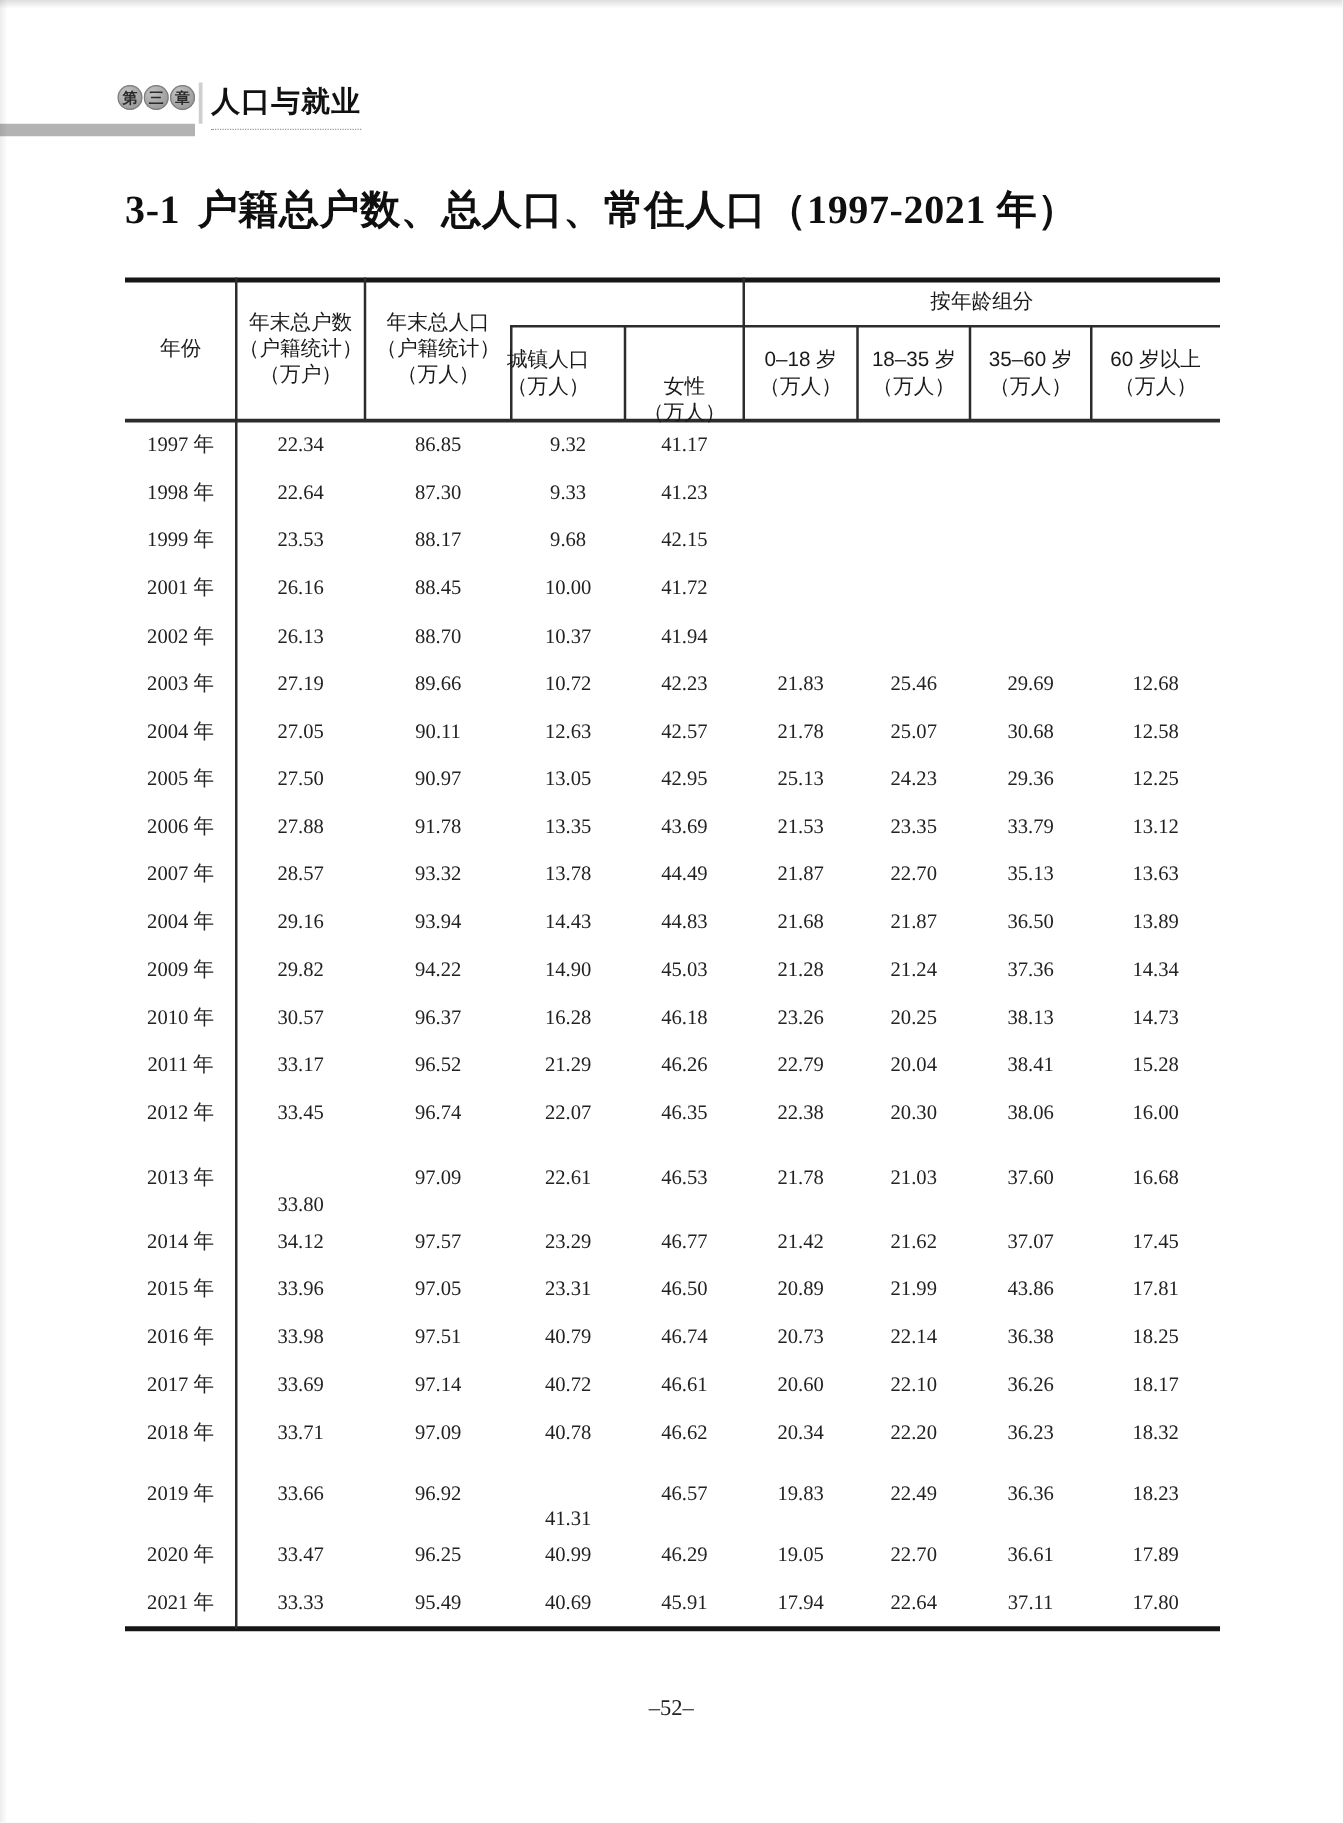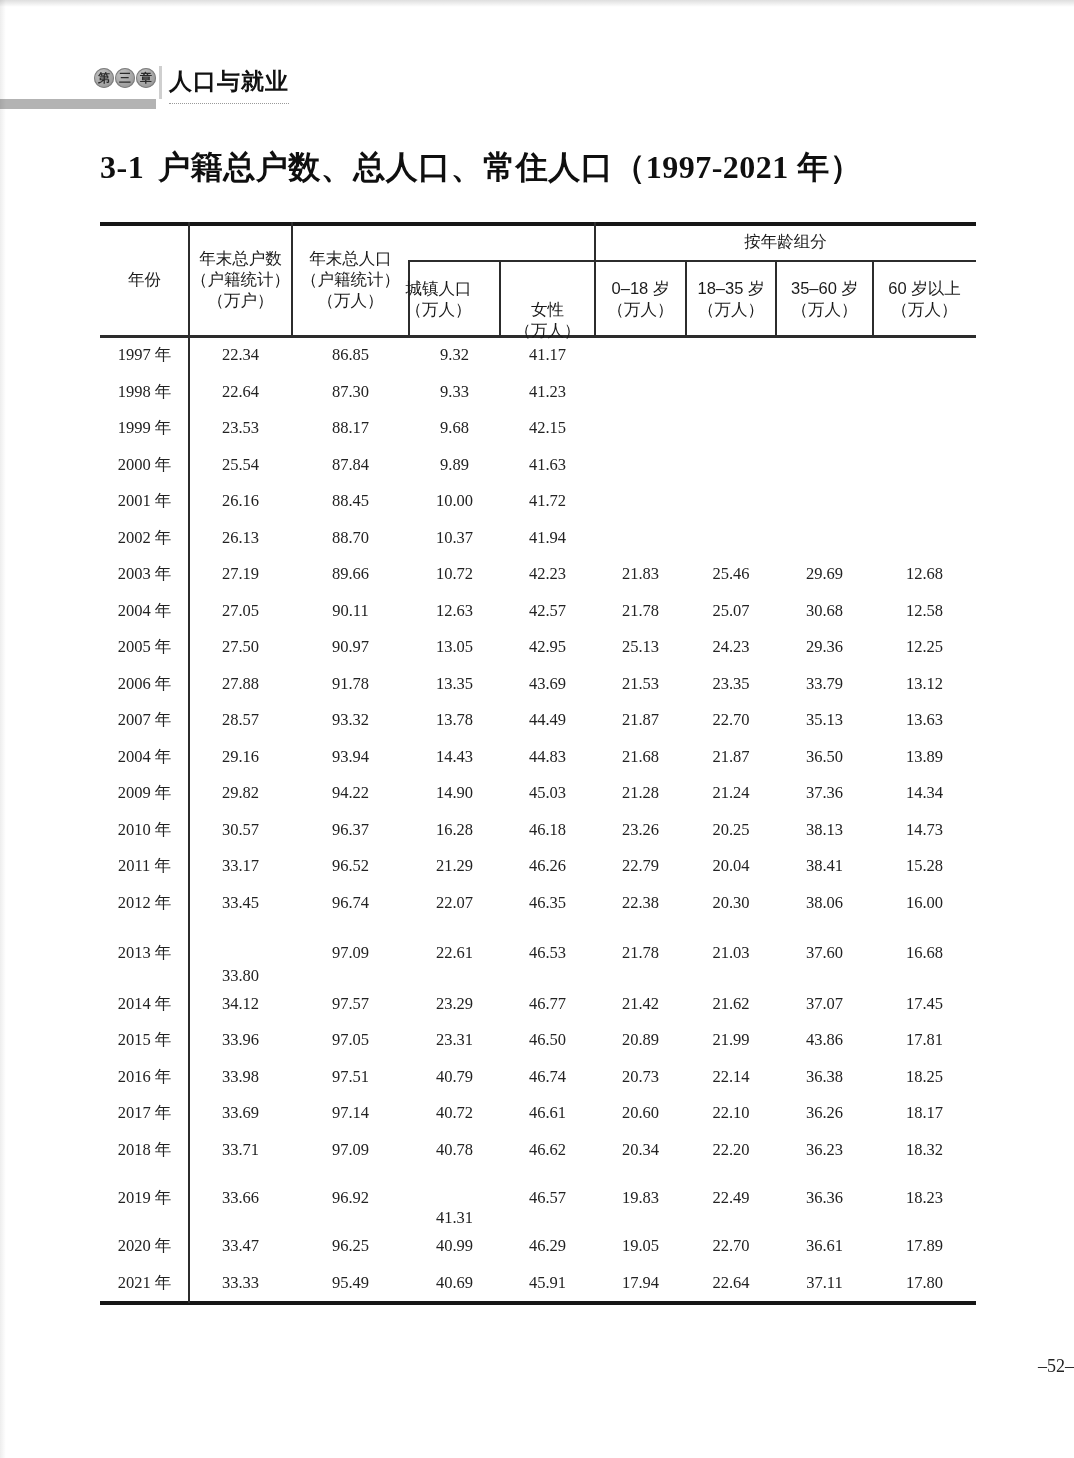--- a/index.html
+++ b/index.html
@@ -55,21 +55,21 @@
   .tbody{
     position:absolute;left:0;top:115px;width:876px;height:964px;
     display:flex;flex-direction:column;
     font-family:"Liberation Serif","DejaVu Serif",serif;font-size:16.5px;color:#222;
   }
   .trow{flex:1;display:flex;align-items:center;}
   .tcell{display:inline-block;text-align:center;}
 
   
   .page-number{
-    position:absolute;left:0;top:1356px;width:100%;text-align:right;
+    position:absolute;left:0;top:1356px;width:100%;text-align:center;
     font-family:"Liberation Serif","DejaVu Serif",serif;font-size:18px;color:#222;
   }
 </style>
 </head>
 <body>
 
 <div class="page">
 
   <div class="chapter-band">
     <div class="gray-bar"></div>
@@ -151,31 +151,20 @@
           <span class="tcell" style="width: 103px;">23.53</span>
           <span class="tcell" style="width: 117px;">88.17</span>
           <span class="tcell" style="width: 91px;">9.68</span>
           <span class="tcell" style="width: 95px;">42.15</span>
           <span class="tcell" style="width: 91px;"></span>
           <span class="tcell" style="width: 90px;"></span>
           <span class="tcell" style="width: 97px;"></span>
           <span class="tcell" style="width: 103px;"></span>
         </div>
         <div class="trow">
-          <span class="tcell" style="width: 89px;">2000 年</span>
-          <span class="tcell" style="width: 103px;">25.54</span>
-          <span class="tcell" style="width: 117px;">87.84</span>
-          <span class="tcell" style="width: 91px;">9.89</span>
-          <span class="tcell" style="width: 95px;">41.63</span>
-          <span class="tcell" style="width: 91px;"></span>
-          <span class="tcell" style="width: 90px;"></span>
-          <span class="tcell" style="width: 97px;"></span>
-          <span class="tcell" style="width: 103px;"></span>
-        </div>
-        <div class="trow">
           <span class="tcell" style="width: 89px;">2001 年</span>
           <span class="tcell" style="width: 103px;">26.16</span>
           <span class="tcell" style="width: 117px;">88.45</span>
           <span class="tcell" style="width: 91px;">10.00</span>
           <span class="tcell" style="width: 95px;">41.72</span>
           <span class="tcell" style="width: 91px;"></span>
           <span class="tcell" style="width: 90px;"></span>
           <span class="tcell" style="width: 97px;"></span>
           <span class="tcell" style="width: 103px;"></span>
         </div>

